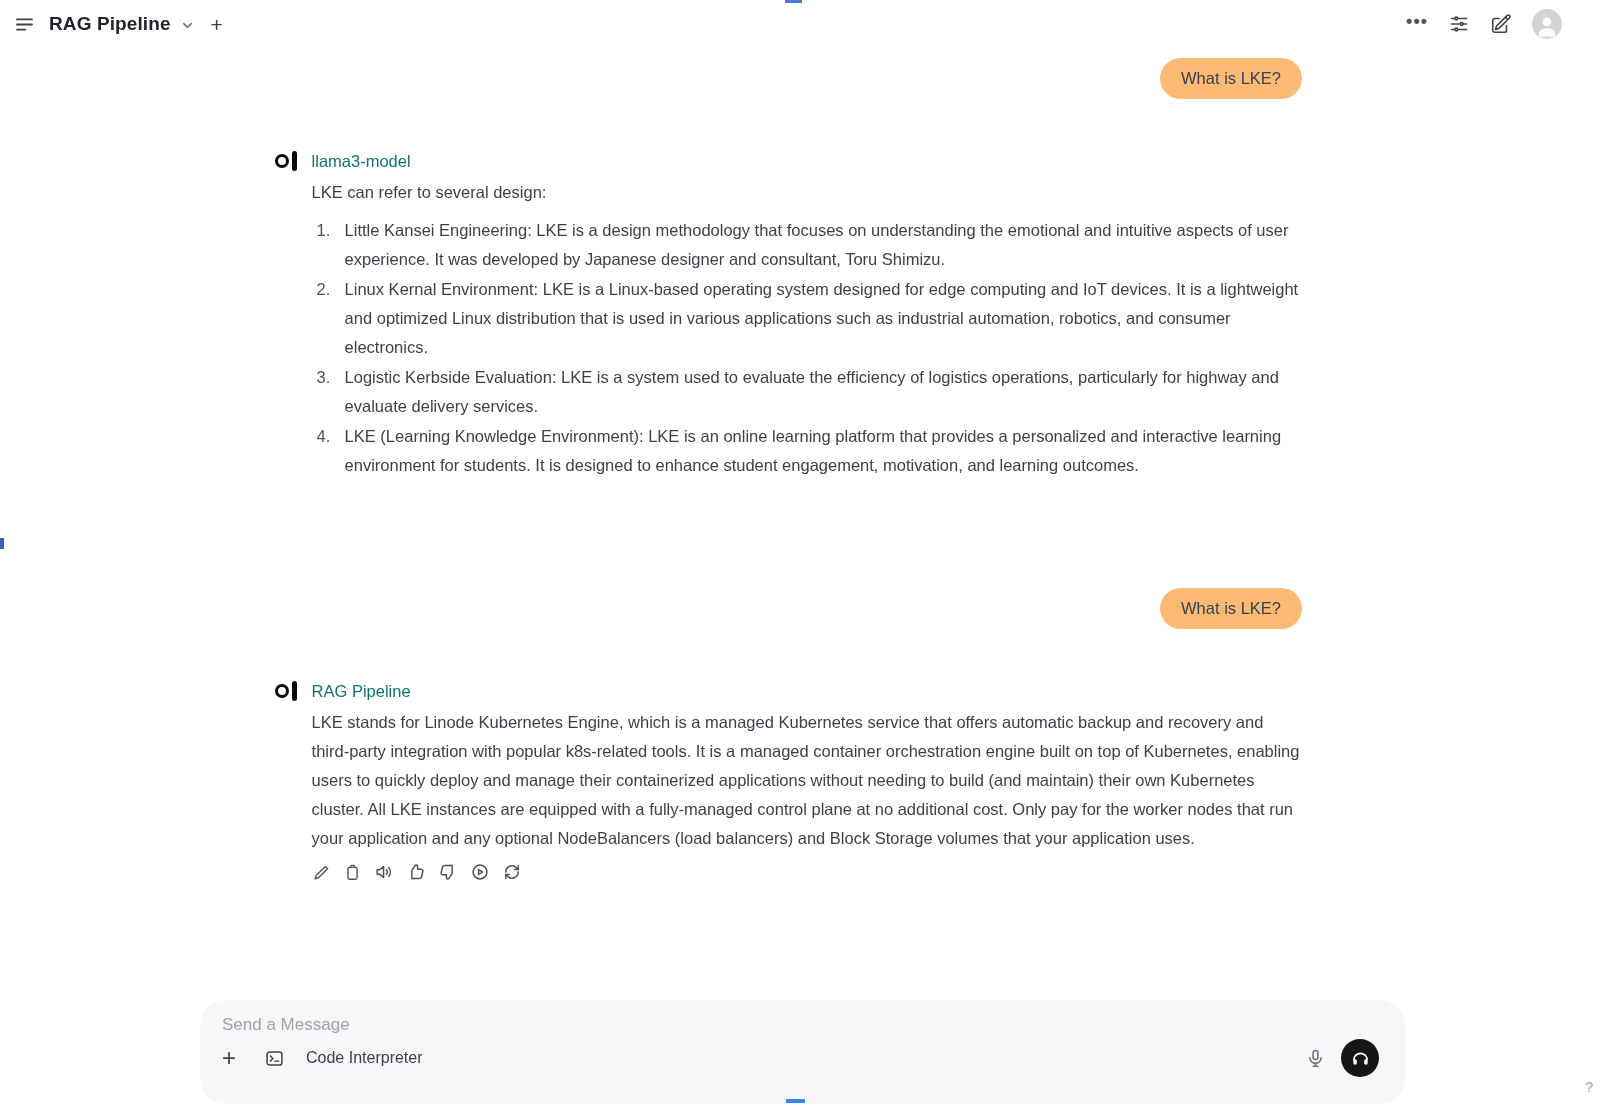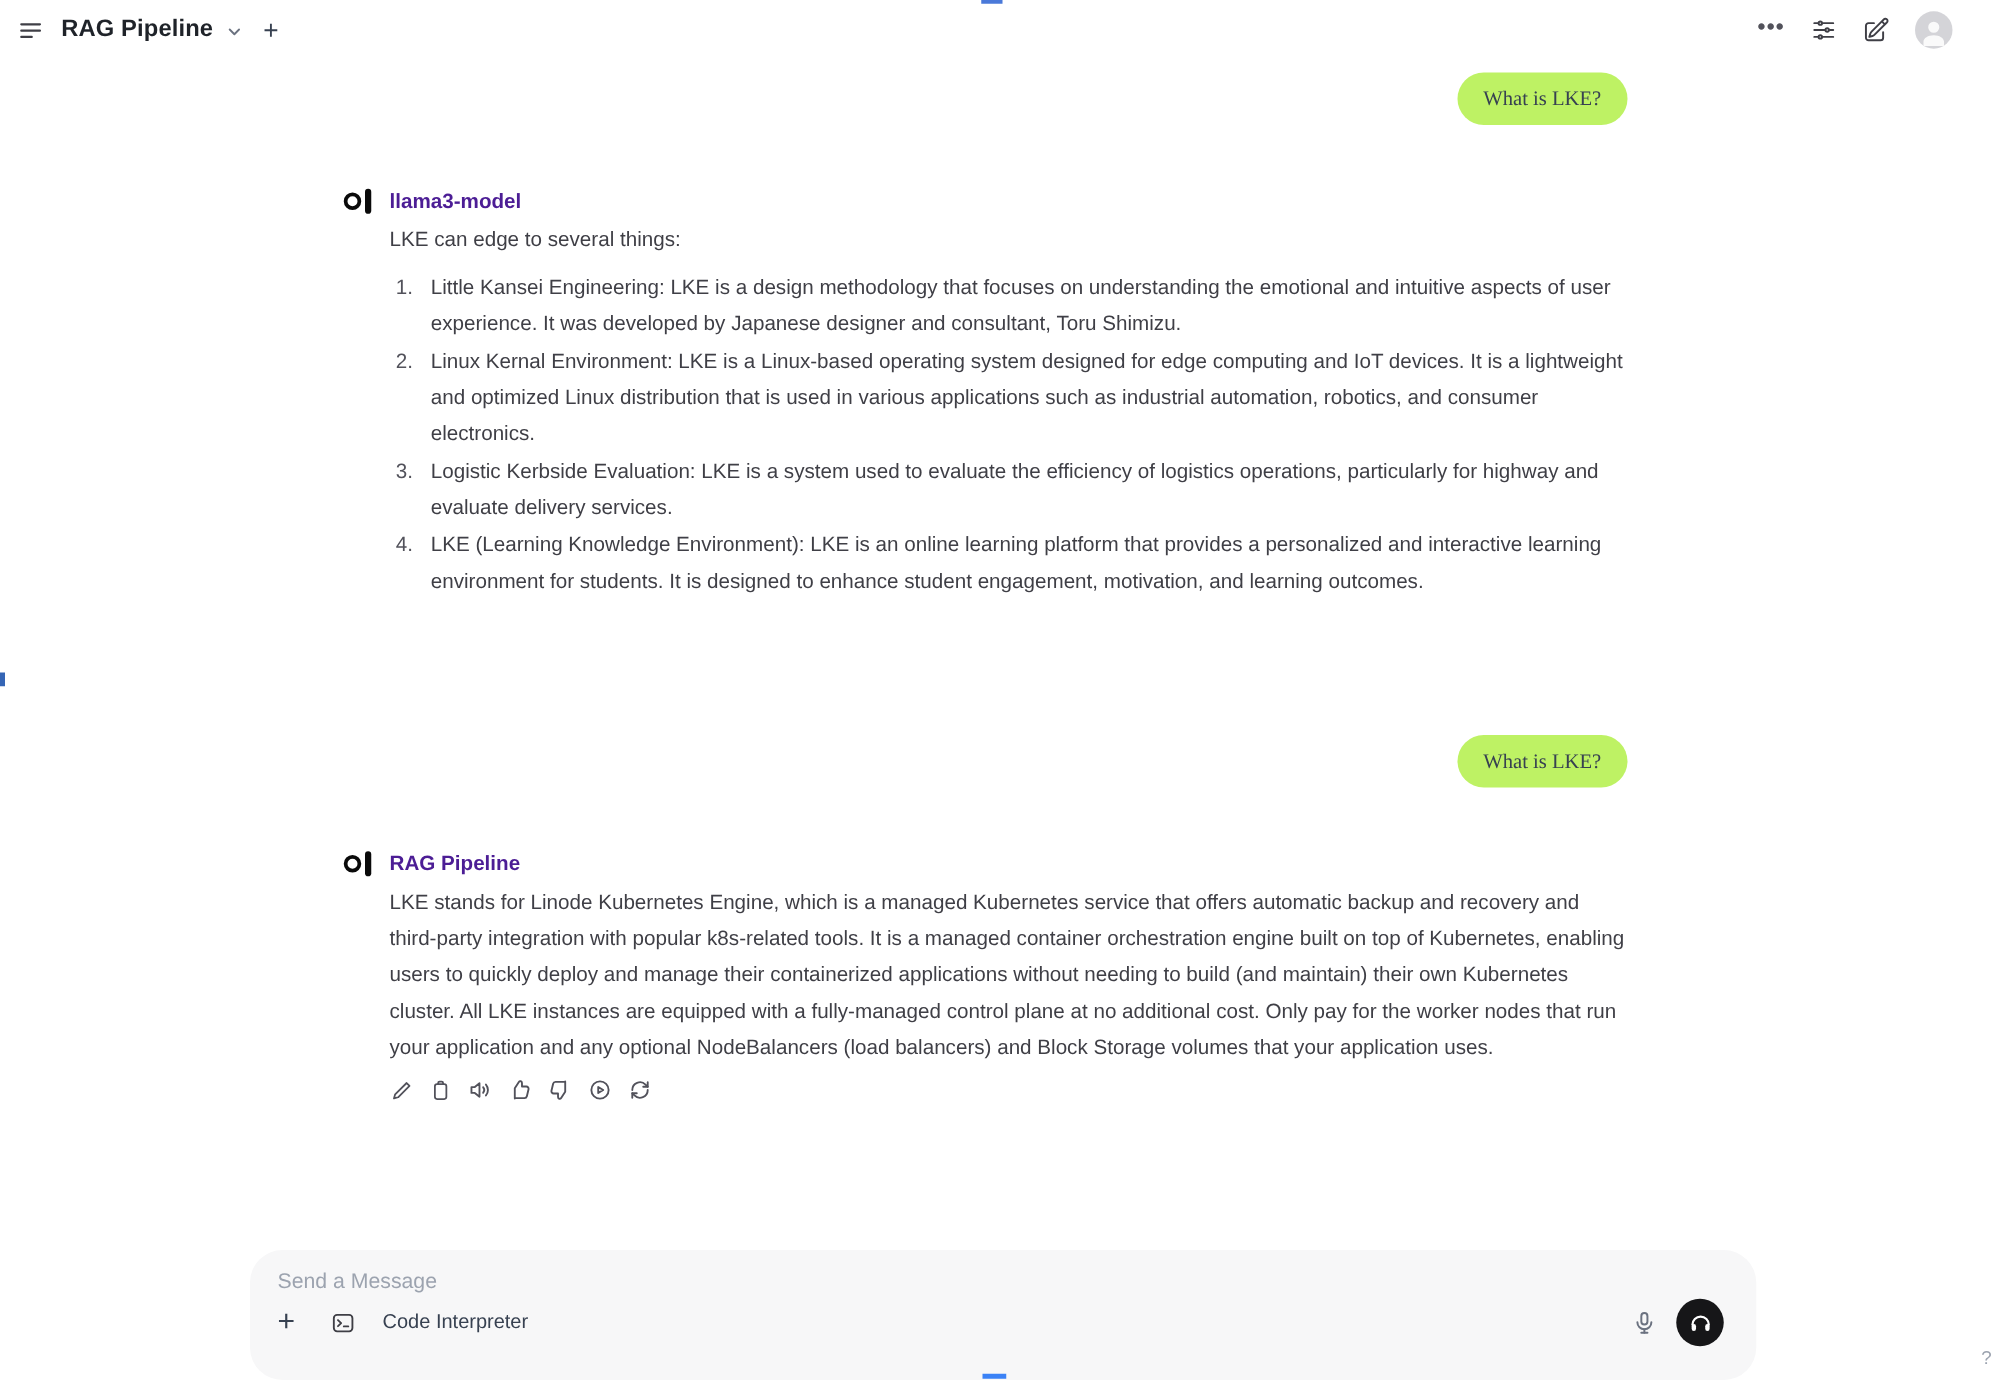--- a/index.html
+++ b/index.html
@@ -21,34 +21,34 @@
   .chev { color:#6b7280; margin-top:2px; }
   .plus-title { font-size:21px; font-weight:400; color:#374151; margin-left:7px; line-height:1; }
   .header-right { display:flex; align-items:center; gap:20px; }
   .ellipsis { font-size:18px; color:#52525b; letter-spacing:1px; font-weight:700; line-height:1; padding-bottom:6px;}
   .avatar {
     width:30px; height:30px; border-radius:50%; background:#d4d4d8;
     display:flex; align-items:flex-end; justify-content:center; overflow:hidden;
   }
   
   .bubble {
-    position:absolute; background:#bef264; border-radius:24px;
-    padding:11px 21px; font-size:16.5px; color:#374151; white-space:nowrap;font-family:Liberation Serif, serif;
+    position:absolute; background:#fdba74; border-radius:24px;
+    padding:11px 21px; font-size:16.5px; color:#374151; white-space:nowrap;
   }
   .bubble-1 { top:58px;  right:298px; }
   .bubble-2 { top:588px; right:298px; }
   
   .msg { position:absolute; left:275px; width:1030px; display:flex; gap:15px; }
   .msg-1 { top:150px; }
   .msg-2 { top:680px; }
   .oi-logo { flex:none; display:flex; align-items:center; gap:3px; height:22px; margin-top:0px; }
   .oi-ring { width:14px; height:14px; border:3.6px solid #0a0a0a; border-radius:50%; }
   .oi-bar  { width:4.6px; height:20px; background:#0a0a0a; border-radius:2.5px; }
   .msg-content { flex:1; min-width:0; }
-  .sender { font-size:16.5px; font-weight:700; color:#4c1d95; line-height:22px; margin-bottom:6px; }
+  .sender { font-size:16.5px; font-weight:400; color:#0f766e; line-height:22px; margin-bottom:6px; }
   .msg-text { font-size:16.5px; line-height:29px; color:#3f3f46; }
   .olist { margin:9px 0 0 0; }
   .oli { display:flex; line-height:29px; font-size:16.5px; color:#3f3f46; margin-bottom:1px; }
   .oli .num { flex:none; width:33px; padding-left:5px; color:#52525b; }
   .oli .txt { flex:1; }
   .outro { margin-top:9px; }
   
   .actions { display:flex; align-items:center; gap:12px; margin-top:9px; color:#52525b; }
   .actions .icon-btn { color:#52525b; }
   
@@ -123,21 +123,21 @@
 
 <div class="bubble bubble-1">What is LKE?</div>
 
 <div class="msg msg-1">
   <div class="oi-logo">
     <span class="oi-ring"></span>
     <span class="oi-bar"></span>
   </div>
   <div class="msg-content">
     <div class="sender">llama3-model</div>
-    <div class="msg-text">LKE can edge to several things:</div>
+    <div class="msg-text">LKE can refer to several design:</div>
     <div class="olist">
       <div class="oli">
         <span class="num">1.</span>
         <span class="txt">Little Kansei Engineering: LKE is a design methodology that focuses on understanding the emotional and intuitive aspects of user experience. It was developed by Japanese designer and consultant, Toru Shimizu.</span>
       </div>
       <div class="oli">
         <span class="num">2.</span>
         <span class="txt">Linux Kernal Environment: LKE is a Linux-based operating system designed for edge computing and IoT devices. It is a lightweight and optimized Linux distribution that is used in various applications such as industrial automation, robotics, and consumer electronics.</span>
       </div>
       <div class="oli">

